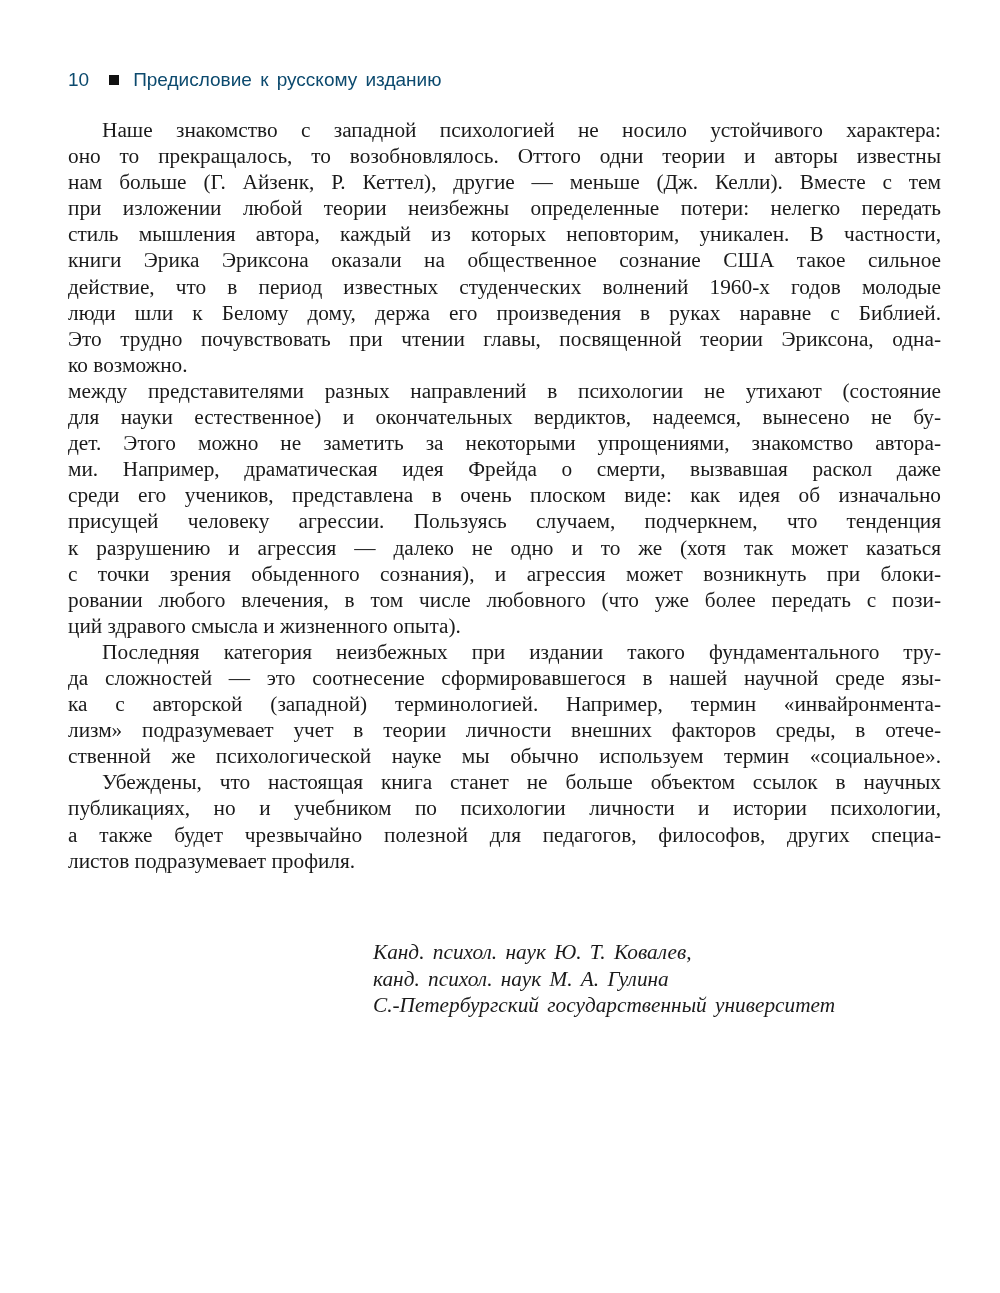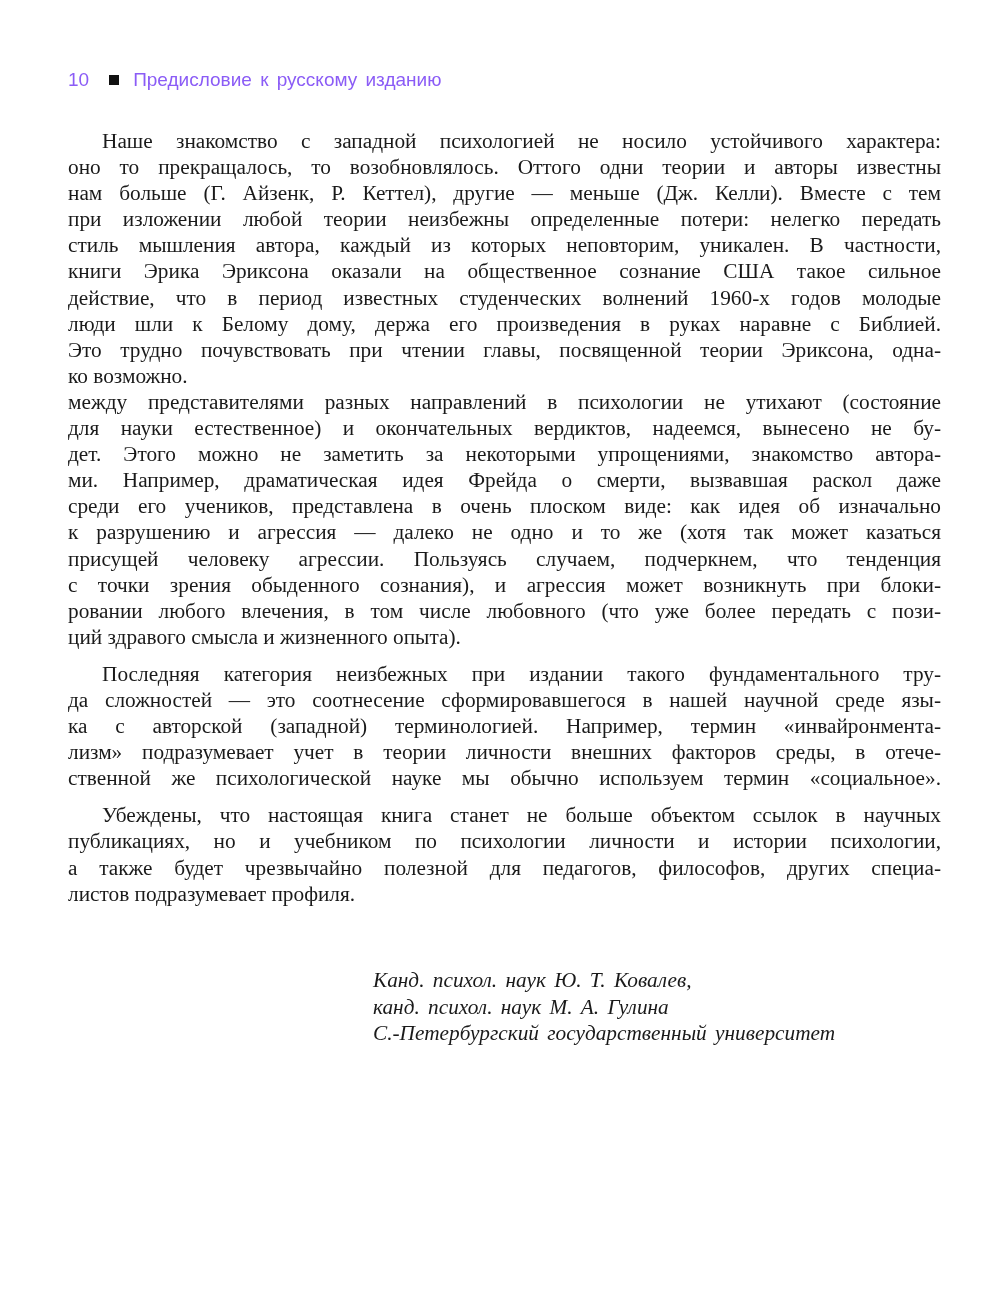--- a/index.html
+++ b/index.html
@@ -1,39 +1,38 @@
 <!DOCTYPE html>
 <html><head>
 <meta charset="utf-8">
 <style>
   html, body { margin: 0; padding: 0; background: #ffffff; }
   body { width: 1000px; height: 1293px; position: relative; overflow: hidden; color: #1a1a1a; }
   .header {
     position: absolute; left: 68px; top: 66px; height: 28px;
     display: flex; align-items: center;
-    font-family: "Liberation Sans", "DejaVu Sans", sans-serif; font-size: 19px; color: #8b5cf6;
+    font-family: "Liberation Sans", "DejaVu Sans", sans-serif; font-size: 19px; color: #0c4a6e;
   }
   .page-num { margin-right: 20px; }
   .square { width: 10px; height: 10px; background: #111; display: inline-block; margin-right: 14px; }
   .running-title { word-spacing: 3px; }
   .body-text {
     position: absolute; left: 68px; top: 117px; width: 873px;
     font-family: "Liberation Serif", "DejaVu Serif", serif; font-size: 21.3px; line-height: 26.1px;
   }
   .line {
     display: block; white-space: nowrap; text-align: justify; text-align-last: justify;
     height: 26.1px; overflow: visible;
   }
   .line.last { text-align-last: left; }
-  .line.indent { padding-left: 34px; margin-top: 11px; }
+  .line.indent { padding-left: 34px; }
   .signature {
     position: absolute; left: 373px; top: 939px;
     font-family: "Liberation Serif", "DejaVu Serif", serif; font-style: italic; font-size: 21.3px; line-height: 26.5px;
     word-spacing: 3px;
-    margin-top: 28px;
   }
   .sig-line { display: block; white-space: nowrap; }
 </style>
 </head>
 <body>
 
 <div class="header">
   <span class="page-num">10</span>
   <span class="square"></span>
   <span class="running-title">Предисловие к русскому изданию</span>
@@ -51,22 +50,22 @@
     <span class="line">люди шли к Белому дому, держа его произведения в руках наравне с Библией.</span>
     <span class="line">Это трудно почувствовать при чтении главы, посвященной теории Эриксона, одна-</span>
     <span class="line last">ко возможно.</span>
   </div>
   <div>
     <span class="line">между представителями разных направлений в психологии не утихают (состояние</span>
     <span class="line">для науки естественное) и окончательных вердиктов, надеемся, вынесено не бу-</span>
     <span class="line">дет. Этого можно не заметить за некоторыми упрощениями, знакомство автора-</span>
     <span class="line">ми. Например, драматическая идея Фрейда о смерти, вызвавшая раскол даже</span>
     <span class="line">среди его учеников, представлена в очень плоском виде: как идея об изначально</span>
+    <span class="line">присущей человеку агрессии. Пользуясь случаем, подчеркнем, что тенденция</span>
     <span class="line">к разрушению и агрессия — далеко не одно и то же (хотя так может казаться</span>
-    <span class="line">присущей человеку агрессии. Пользуясь случаем, подчеркнем, что тенденция</span>
     <span class="line">с точки зрения обыденного сознания), и агрессия может возникнуть при блоки-</span>
     <span class="line">ровании любого влечения, в том числе любовного (что уже более передать с пози-</span>
     <span class="line last">ций здравого смысла и жизненного опыта).</span>
   </div>
   <div>
     <span class="line indent">Последняя категория неизбежных при издании такого фундаментального тру-</span>
     <span class="line">да сложностей — это соотнесение сформировавшегося в нашей научной среде язы-</span>
     <span class="line">ка с авторской (западной) терминологией. Например, термин «инвайронмента-</span>
     <span class="line">лизм» подразумевает учет в теории личности внешних факторов среды, в отече-</span>
     <span class="line">ственной же психологической науке мы обычно используем термин «социальное».</span>

